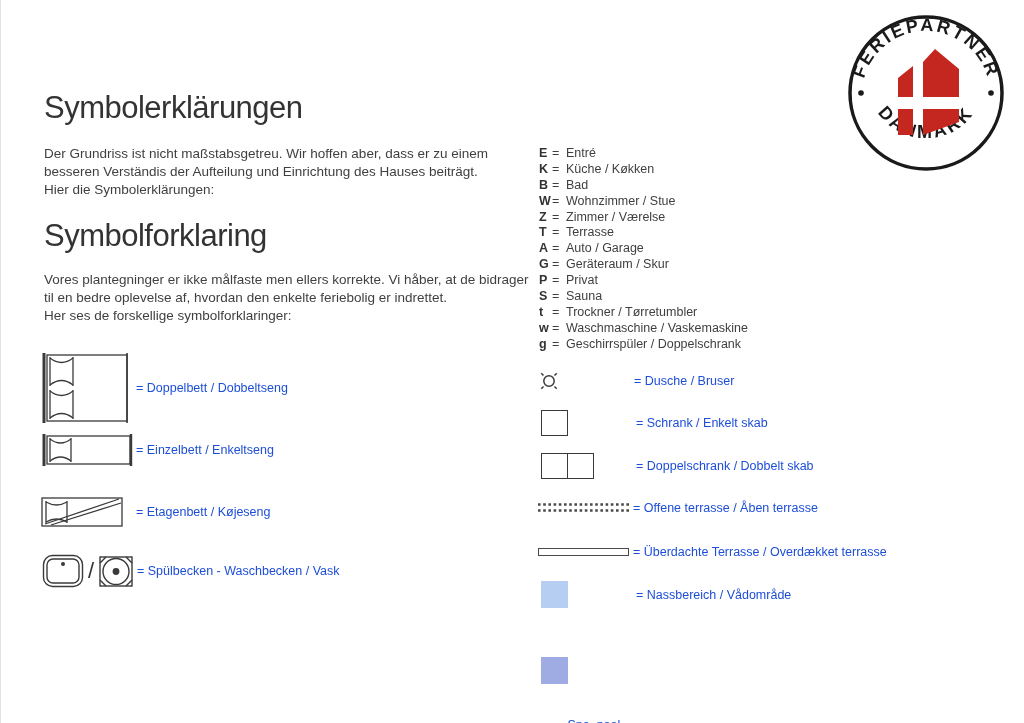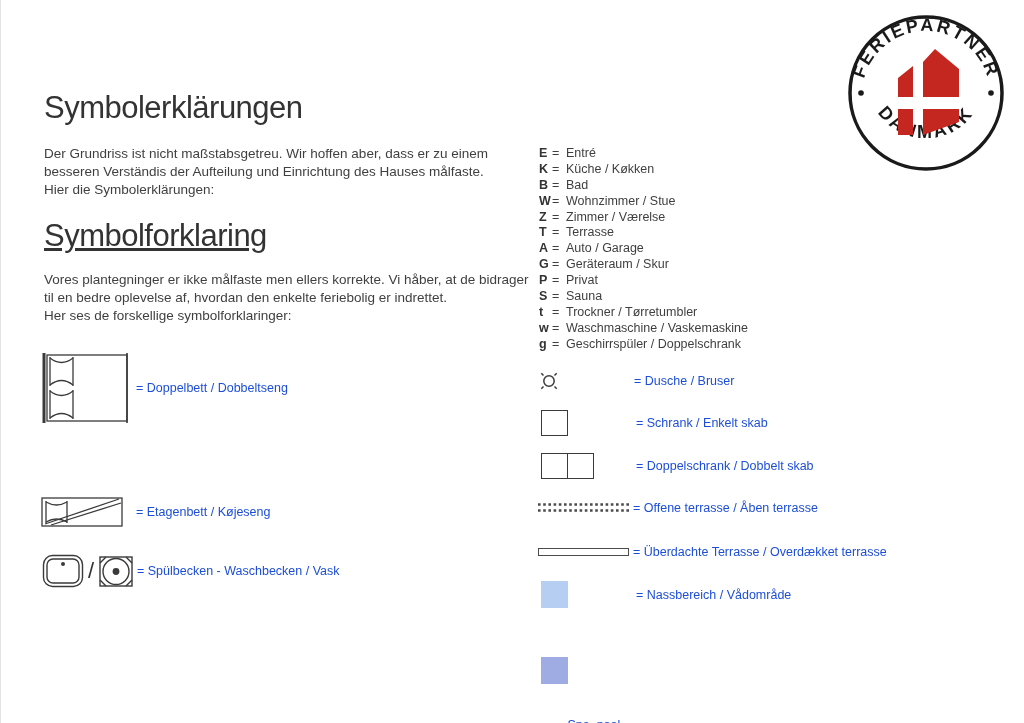--- a/index.html
+++ b/index.html
@@ -6,21 +6,21 @@
   .page{
     position:relative;width:1024px;height:723px;background:#fff;overflow:hidden;
     font-family:"Liberation Sans","DejaVu Sans",sans-serif;color:#3f3f3f;
     border-left:1px solid #e3e3e3;
   }
   .h1{
     position:absolute;left:43px;font-size:31px;font-weight:500;color:#333;
     letter-spacing:-0.5px;white-space:nowrap;
   }
   .h1.de{top:90px;}
-  .h1.da{top:218px;text-decoration:underline;}
+  .h1.da{top:218px;}
   .body-text{position:absolute;left:43px;font-size:13.5px;line-height:18px;color:#3f3f3f;}
   .body-text.de{top:145px;}
   .body-text.da{top:271px;}
   .legend{position:absolute;left:538px;top:145px;font-size:12.5px;}
   .legend-row{display:flex;height:15.9px;align-items:center;}
   .legend-key{font-weight:bold;width:13px;color:#333;}
   .legend-eq{width:14px;text-align:left;}
   .sym-row{position:absolute;display:flex;align-items:center;}
   .icon-cell{width:95px;display:flex;align-items:center;flex:0 0 95px;}
   .sym-label{font-size:12.5px;white-space:nowrap;color:#1d4ed8;}
@@ -60,21 +60,21 @@
         <polygon points="77,49 89,36 113,56 113,84 77,84"></polygon>
         <rect x="52" y="96" width="15" height="26"></rect>
         <polygon points="77,96 113,96 113,109 77,122"></polygon>
       </g>
     </svg>
   </div>
 
   <div class="h1 de">Symbolerklärungen</div>
   <div class="body-text de">
     <div>Der Grundriss ist nicht maßstabsgetreu. Wir hoffen aber, dass er zu einem</div>
-    <div>besseren Verständis der Aufteilung und Einrichtung des Hauses målfaste.</div>
+    <div>besseren Verständis der Aufteilung und Einrichtung des Hauses beiträgt.</div>
     <div>Hier die Symbolerklärungen:</div>
   </div>
 
   <div class="h1 da">Symbolforklaring</div>
   <div class="body-text da">
     <div>Vores plantegninger er ikke målfaste men ellers korrekte. Vi håber, at de bidrager</div>
     <div>til en bedre oplevelse af, hvordan den enkelte feriebolig er indrettet.</div>
     <div>Her ses de forskellige symbolforklaringer:</div>
   </div>
 
@@ -162,20 +162,36 @@
           <line x1="9" y1="37" x2="9" y2="66"></line>
             <line x1="32" y1="37" x2="32" y2="66"></line>
           <path d="M9,38 Q20.5,47 32,38"></path>
             <path d="M9,65 Q20.5,56 32,65"></path>
         </g>
       </svg>
     </div>
     <span class="sym-label">= Doppelbett / Dobbeltseng</span>
   </div>
 
+  <div class="sym-row" style="left:40px;top:434px;height:32px;">
+    <div class="icon-cell">
+      <svg width="92" height="32" viewBox="0 0 92 32" fill="none" stroke="#3a3a3a" stroke-width="1.3">
+        <line x1="3" y1="0" x2="3" y2="32" stroke-width="3"></line>
+        <rect x="6" y="2" width="83" height="28"></rect>
+        <line x1="90" y1="0" x2="90" y2="32" stroke-width="2.4"></line>
+        <g>
+          <line x1="9" y1="4" x2="9" y2="28"></line>
+            <line x1="30" y1="4" x2="30" y2="28"></line>
+          <path d="M9,5 Q19.5,13 30,5"></path>
+            <path d="M9,27 Q19.5,19 30,27"></path>
+        </g>
+      </svg>
+    </div>
+    <span class="sym-label">= Einzelbett / Enkeltseng</span>
+  </div>
 
   <div class="sym-row" style="left:40px;top:497px;height:30px;">
     <div class="icon-cell">
       <svg width="82" height="30" viewBox="0 0 82 30" fill="none" stroke="#3a3a3a" stroke-width="1.3">
         <rect x="1" y="1" width="80" height="28"></rect>
         <g>
           <line x1="5" y1="4" x2="5" y2="26"></line>
             <line x1="26" y1="4" x2="26" y2="26"></line>
           <path d="M5,5 Q15.5,11 26,5"></path>
             <path d="M5,25 Q15.5,19 26,25"></path>

